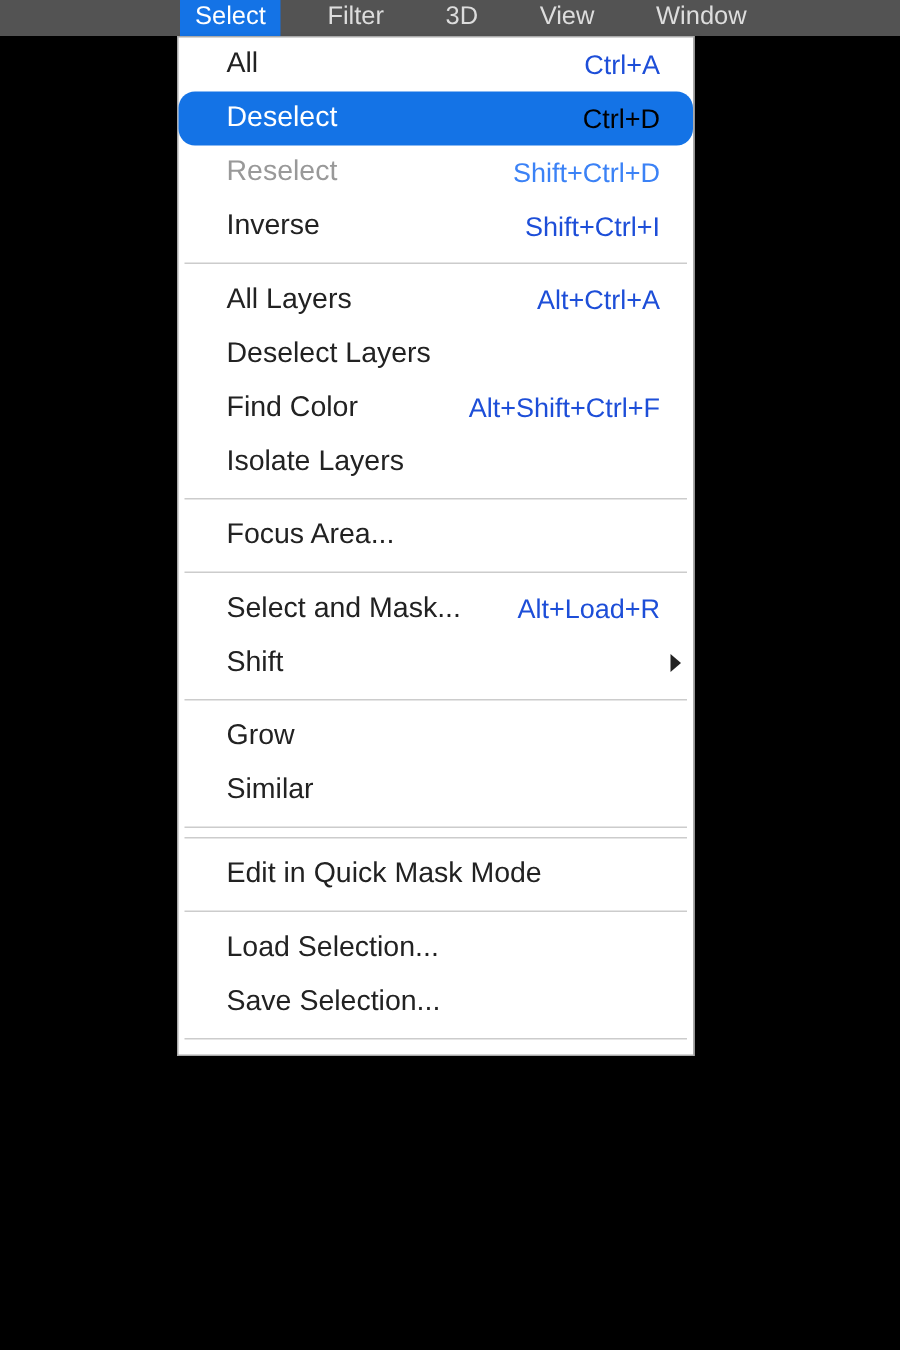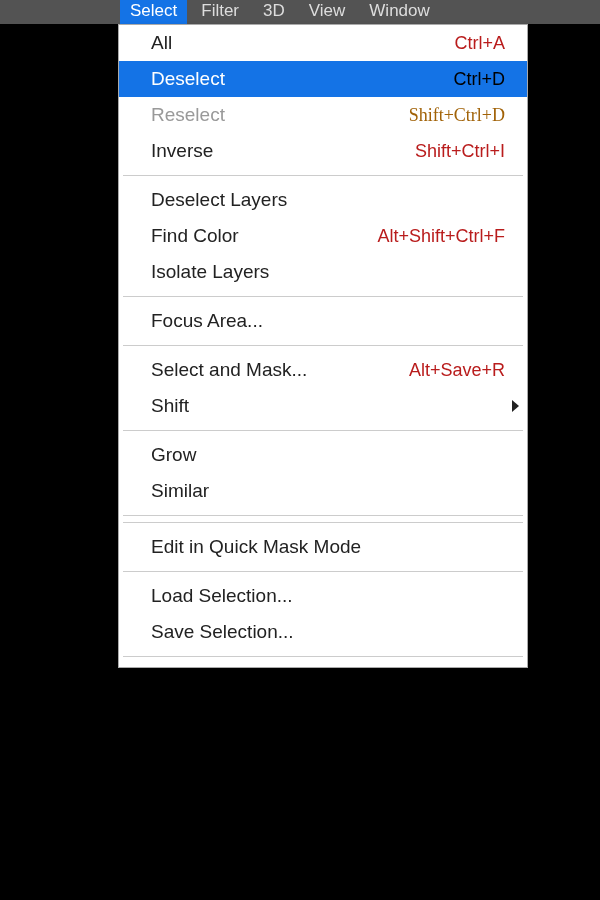--- a/index.html
+++ b/index.html
@@ -11,57 +11,57 @@
       font-size: 18px;
       overflow: hidden;
     }
     .menubar {
       display: flex;
       background: #535353;
       color: #ddd;
       height: 24px;
       align-items: center;
       padding-left: 120px;
-      gap: 4px;
+      gap: 21px;
     }
     .menubar-item {
       padding: 2px 10px 4px 10px;
       font-size: 17px;
       cursor: default;
     }
     .menubar-item.active {
       background: #1473e6;
       color: #fff;
     }
     .dropdown {
       position: absolute;
       left: 118px;
       top: 24px;
-      width: 410px;
+      width: 345px;
       background: #fff;
       border: 1px solid #aaa;
       box-shadow: 2px 2px 4px rgba(0,0,0,.25);
       padding-bottom: 4px;
     }
     .item {
       display: flex;
       justify-content: space-between;
       align-items: center;
       height: 36px;
       padding: 0 22px 0 32px;
       font-size: 19px;
       color: #222;
       position: relative;
     }
     .item .label {}
-    .item .shortcut { color: #b91c1c; font-size: 18px; }
-    .item.highlight { background: #1473e6; color: #fff; }
+    .item .shortcut { color: #1d4ed8; font-size: 18px; }
+    .item.highlight { background: #1473e6; color: #fff; border-radius: 11px; }
     .item.highlight .shortcut { color: #000000; }
     .item.disabled { color: #999; }
-    .item.disabled .shortcut { color: #a16207; font-family: Liberation Serif, serif; }
+    .item.disabled .shortcut { color: #3b82f6; }
     .sep {
       border-top: 1px solid #ccc;
       margin: 6px 4px;
     }
     .submenu-caret {
       position: absolute;
       right: 8px;
       width: 0; height: 0;
       border-top: 6px solid transparent;
       border-bottom: 6px solid transparent;
@@ -94,41 +94,45 @@
     <span class="shortcut">Shift+Ctrl+D</span>
   </div>
   <div class="item">
     <span class="label">Inverse</span>
     <span class="shortcut">Shift+Ctrl+I</span>
   </div>
 
   <div class="sep"></div>
 
   <div class="item">
+    <span class="label">All Layers</span>
+    <span class="shortcut">Alt+Ctrl+A</span>
+  </div>
+  <div class="item">
     <span class="label">Deselect Layers</span>
   </div>
   <div class="item">
     <span class="label">Find Color</span>
     <span class="shortcut">Alt+Shift+Ctrl+F</span>
   </div>
   <div class="item">
     <span class="label">Isolate Layers</span>
   </div>
 
   <div class="sep"></div>
 
   <div class="item">
     <span class="label">Focus Area...</span>
   </div>
 
   <div class="sep"></div>
 
   <div class="item">
     <span class="label">Select and Mask...</span>
-    <span class="shortcut">Alt+Save+R</span>
+    <span class="shortcut">Alt+Load+R</span>
   </div>
   <div class="item">
     <span class="label">Shift</span>
     <span class="submenu-caret"></span>
   </div>
 
   <div class="sep"></div>
 
   <div class="item">
     <span class="label">Grow</span>

